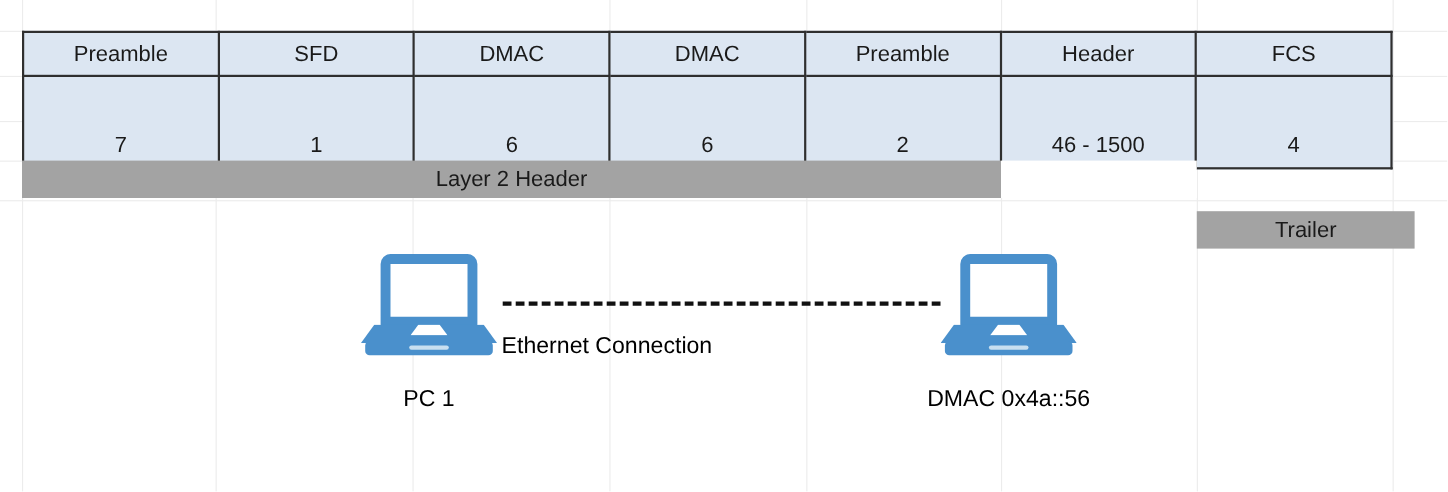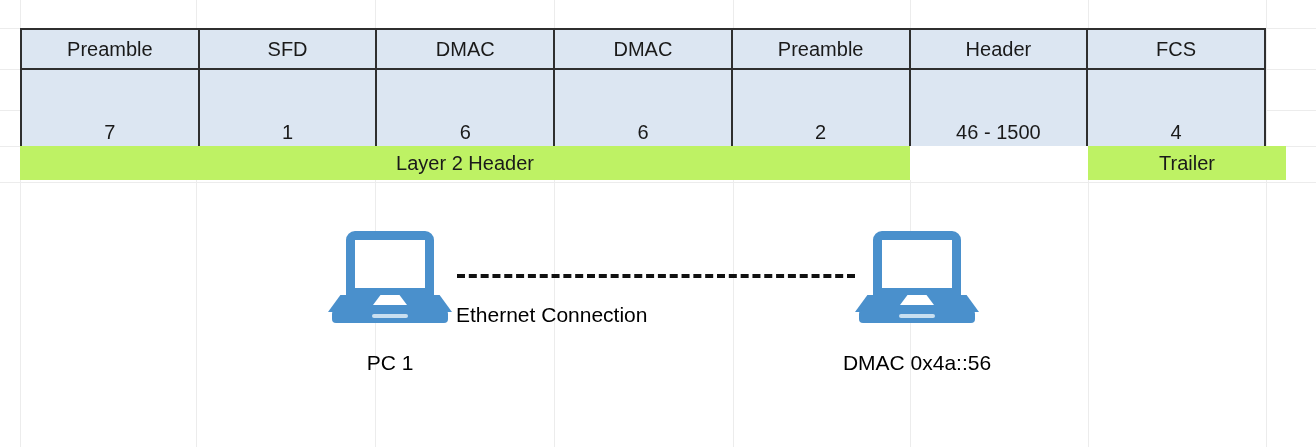--- a/index.html
+++ b/index.html
@@ -80,21 +80,21 @@
   }
   .band-seg {
     display: flex;
     align-items: center;
     justify-content: center;
     font-size: 20px;
     color: #1a1a1a;
     height: 34px;
     box-sizing: border-box;
   }
-  .band-yellow { background: #bef264; }
+  .band-yellow { background: #a3a3a3; }
   .band-white  { background: #ffffff; }
 
   
   .laptop {
     position: absolute;
     width: 124px;
     height: 92px;
   }
   .laptop-lid {
     position: absolute;
@@ -195,21 +195,21 @@
       <td>2</td>
       <td>46 - 1500</td>
       <td>4</td>
     </tr>
   </tbody>
     </table>
 
   <div class="band">
     <div class="band-seg band-yellow" style="width:890px;">Layer 2 Header</div>
     <div class="band-seg band-white" style="width:178px;"></div>
-    <div class="band-seg band-yellow" style="width:198px;">Trailer</div>
+    <div class="band-seg band-yellow" style="width:198px;margin-top:46px;">Trailer</div>
   </div>
 
   <div class="laptop" style="left:328px; top:231px;">
     <div class="laptop-lid"></div>
     <div class="laptop-base"></div>
     <div class="laptop-notch"></div>
     <div class="laptop-foot"></div>
     <div class="laptop-stripe"></div>
   </div>
 

